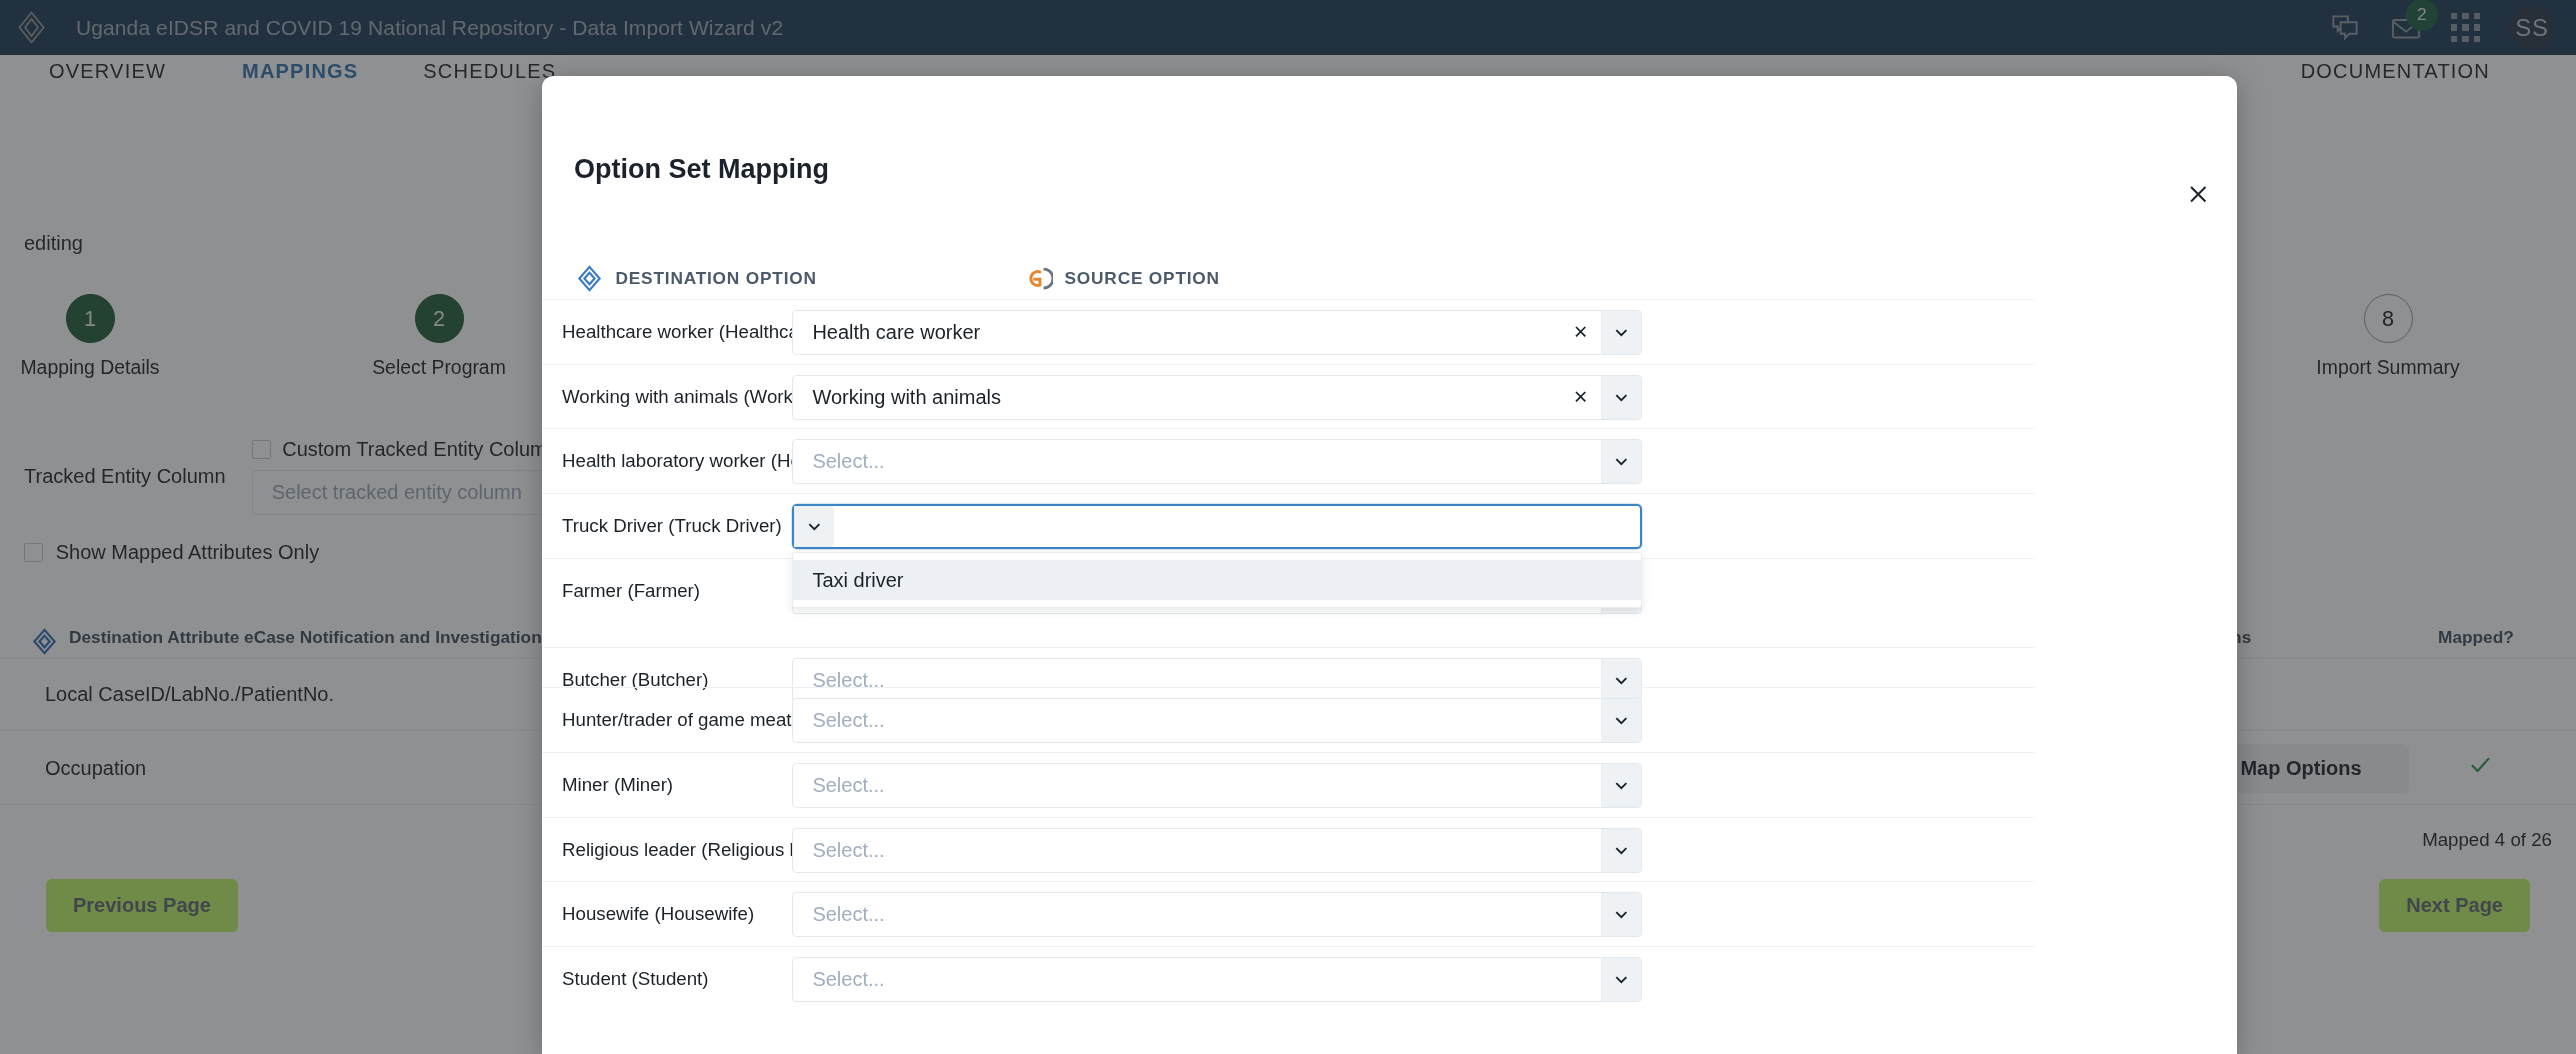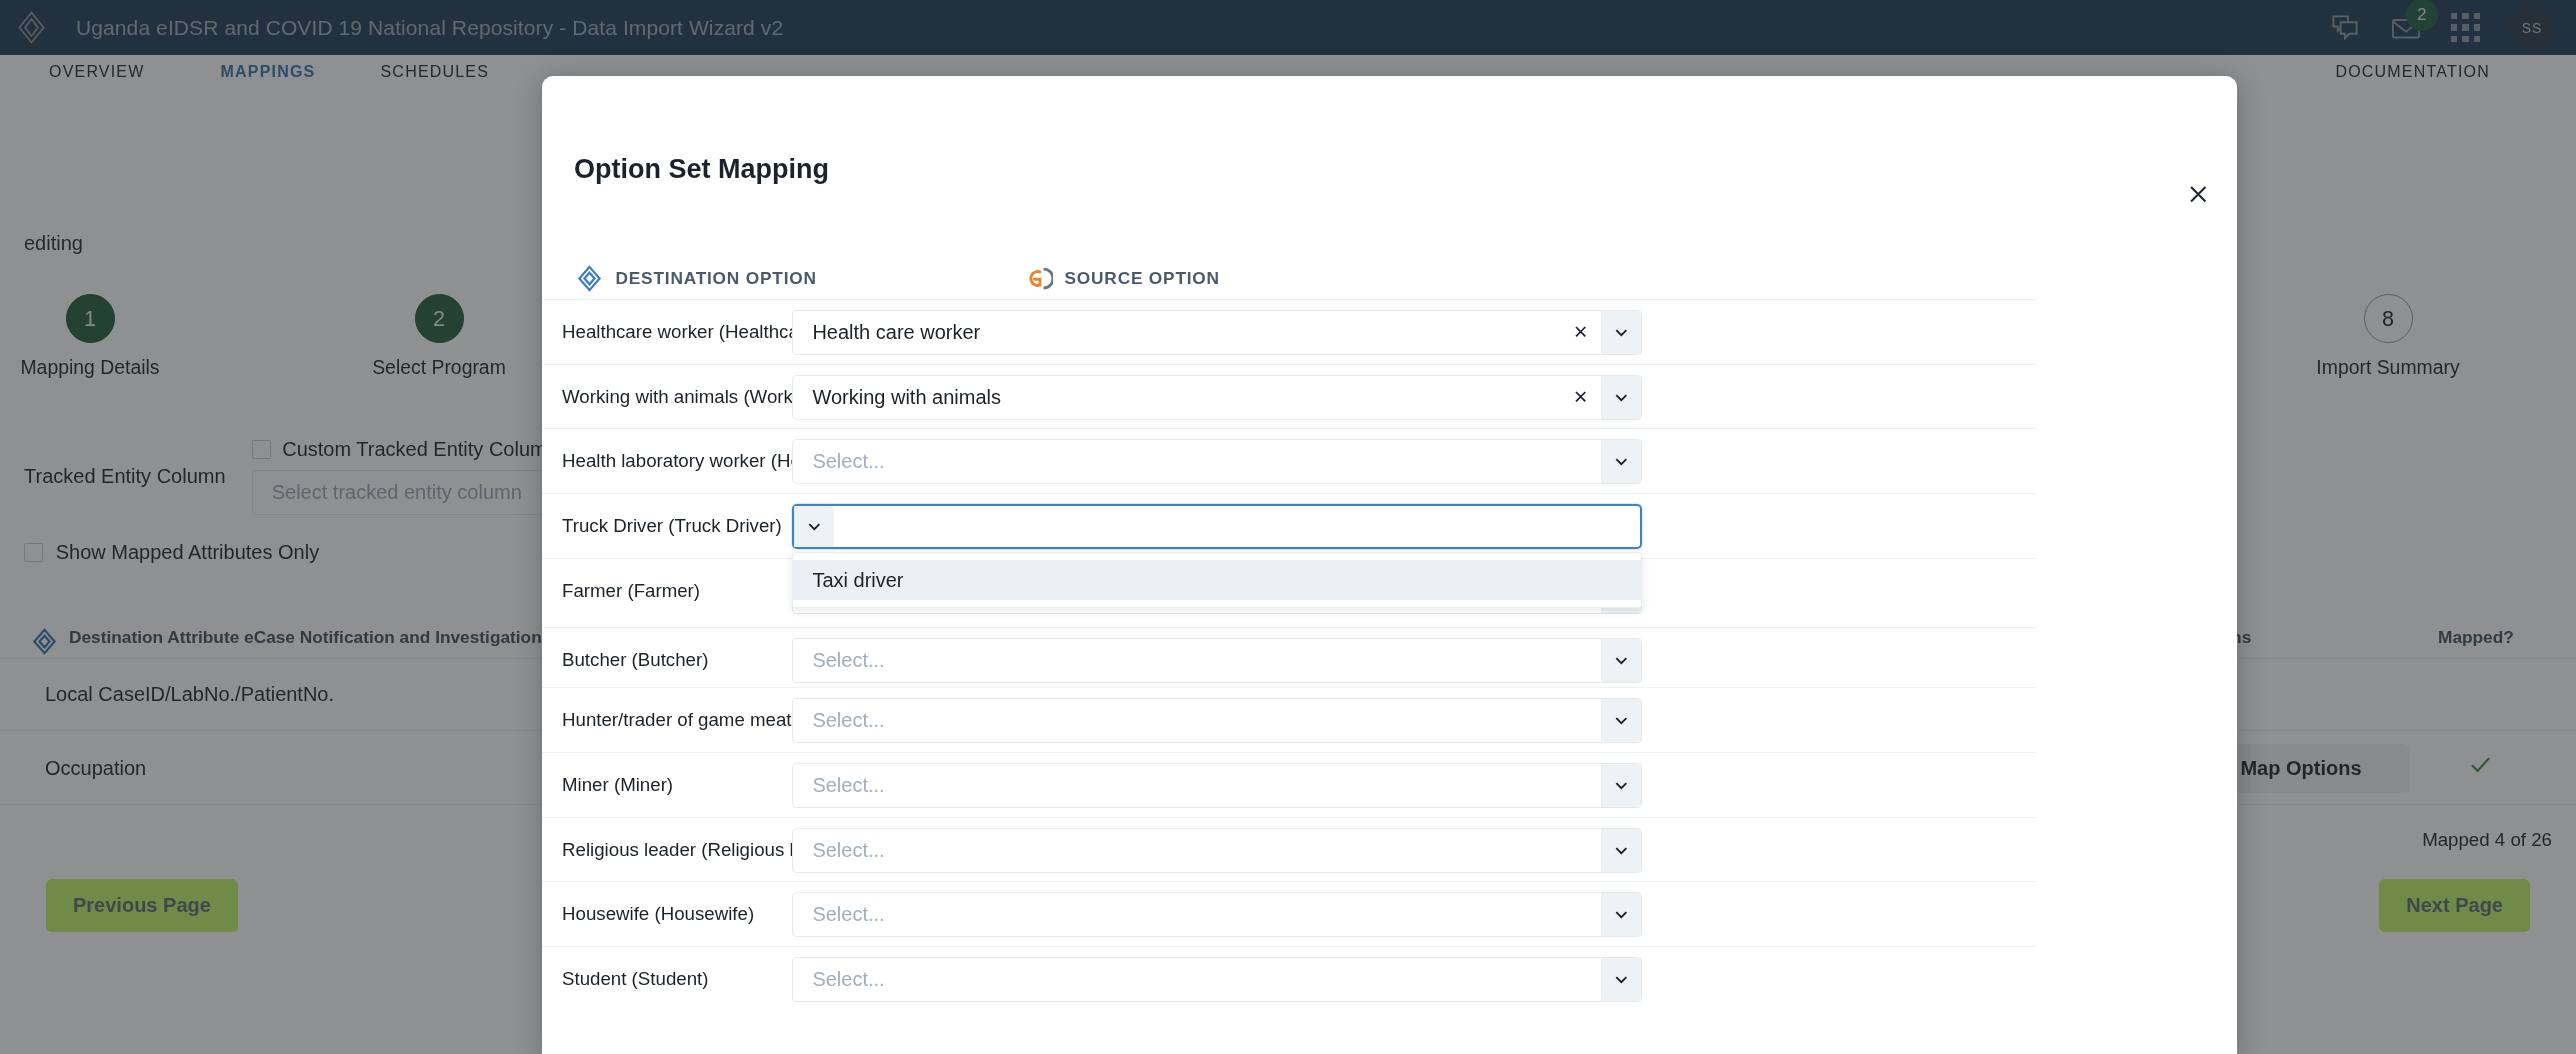--- a/index.html
+++ b/index.html
@@ -32,30 +32,30 @@
   .badge {
     position: absolute; top: -13px; left: 16px;
     width: 32px; height: 32px; border-radius: 50%;
     background: #1b5e3f; color: #dfe6ea; font-size: 17.3px;
     display: flex; align-items: center; justify-content: center;
   }
   .apps-grid { display: grid; grid-template-columns: repeat(3, 6.5px); gap: 5px; }
   .apps-grid i { display: block; width: 6.5px; height: 6.5px; background: #8b979f; }
   .avatar {
     width: 45px; height: 45px; border-radius: 50%; background: #263746;
-    color: #b9c3ca; font-size: 14px; display: flex; align-items: center;
+    color: #b9c3ca; font-size: 24px; display: flex; align-items: center;
     justify-content: center; letter-spacing: 0.7px;
   }
 
   .navbar {
     position: absolute; left: 0; top: 55px; width: 2576px; height: 33px;
     background: #fff; display: flex; align-items: center;
   }
   .navbar .nav-item {
-    font-size: 16px; color: #20262c; letter-spacing: 1.2px; white-space: nowrap;
+    font-size: 20px; color: #20262c; letter-spacing: 1.2px; white-space: nowrap;
   }
   .navbar .nav-item.active { color: #3073ac; font-weight: bold; margin-left: 11px; }
   .nav-left { display: flex; gap: 65px; padding-left: 49px; }
   .nav-right { margin-left: auto; padding-right: 86px; }
 
   .bgbody { position: absolute; left: 0; top: 88px; width: 2576px; height: 967px; background: #fff; }
 
   .editing-label { position: absolute; left: 24px; top: 144px; font-size: 20px; color: #1f262c; }
 
   .steps { position: absolute; left: 0; top: 206px; width: 2576px; height: 93px; }
@@ -462,21 +462,21 @@
               <path d="M6 10 L13 17 L20 10"></path>
             </svg>
         </span>
       </span>
     </div>
 
     <div class="suggest-menu" style="top:476px;">
       <div class="suggest-item hl">Taxi driver</div>
     </div>
 
-    <div class="mrow" style="top:551px;">
+    <div class="mrow" style="top:571px;">
       <span class="mname">Butcher (Butcher)</span>
       <span class="msel">
         <span class="val ph">Select...</span>
         <span class="cb">
           <svg class="caretsvg" viewBox="0 0 26 26" fill="none" stroke="#1c222b" stroke-width="2.6">
               <path d="M6 10 L13 17 L20 10"></path>
             </svg>
         </span>
       </span>
     </div>

